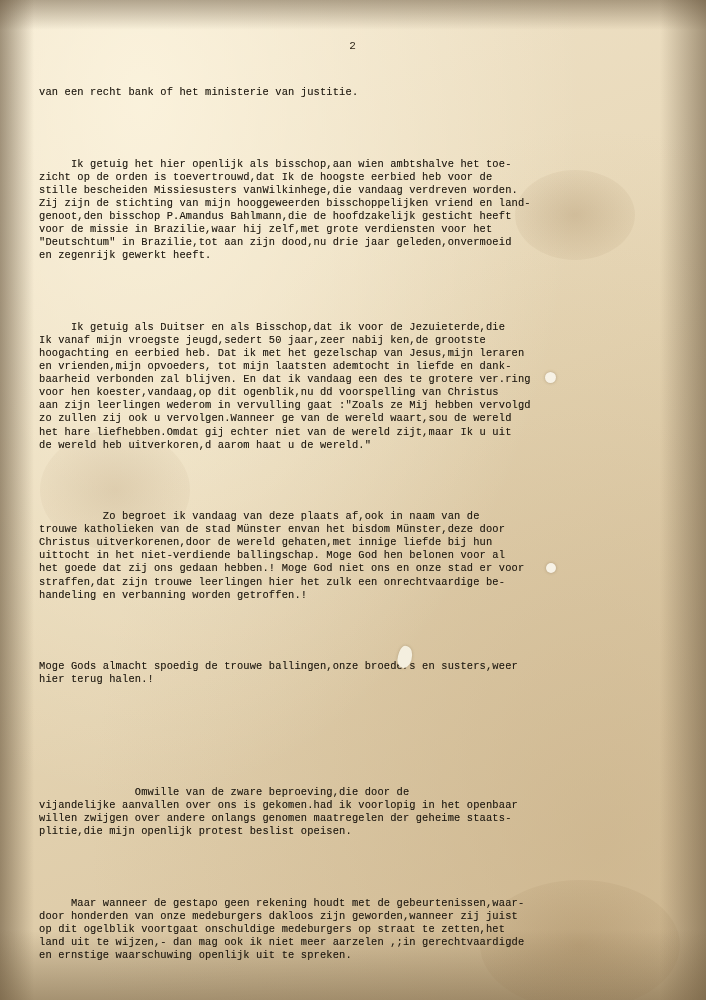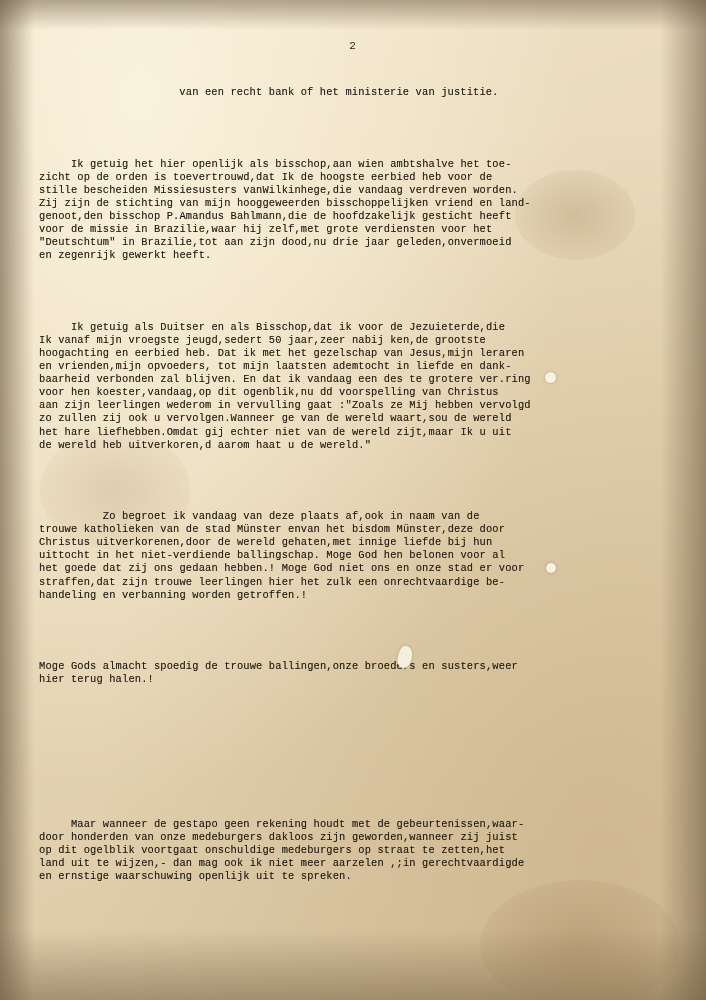--- a/index.html
+++ b/index.html
@@ -83,21 +83,21 @@
     letter-spacing: 0.15px;
     white-space: pre-wrap;
     text-shadow: 0 0 0.4px rgba(40,30,15,0.4);
   }
   .para {
     margin: 0 0 0 0;
     white-space: pre-wrap;
   }
   .gap-s { height: 6px; }
   .gap-l { height: 15px; }
-  .indent-1 { padding-left: 0; text-align: center; }
+  .indent-1 { padding-left: 0; }
 </style>
 </head>
 <body>
 
 <div class="page">
 
   <div class="edge-top"></div>
   <div class="edge-left"></div>
   <div class="edge-right"></div>
   <div class="edge-bottom"></div>
@@ -136,20 +136,24 @@
 Christus uitverkorenen,door de wereld gehaten,met innige liefde bij hun
 uittocht in het niet-verdiende ballingschap. Moge God hen belonen voor al
 het goede dat zij ons gedaan hebben.! Moge God niet ons en onze stad er voor
 straffen,dat zijn trouwe leerlingen hier het zulk een onrechtvaardige be-
 handeling en verbanning worden getroffen.!</p>
     <div class="gap-s"></div>
     <p class="para">Moge Gods almacht spoedig de trouwe ballingen,onze broeders en susters,weer
 hier terug halen.!</p>
     <div class="gap-l"></div>
     <div class="gap-s"></div>
+    <p class="para">               Omwille van de zware beproeving,die door de
+vijandelijke aanvallen over ons is gekomen.had ik voorlopig in het openbaar
+willen zwijgen over andere onlangs genomen maatregelen der geheime staats-
+plitie,die mijn openlijk protest beslist opeisen.</p>
     <div class="gap-s"></div>
     <p class="para">     Maar wanneer de gestapo geen rekening houdt met de gebeurtenissen,waar-
 door honderden van onze medeburgers dakloos zijn geworden,wanneer zij juist
 op dit ogelblik voortgaat onschuldige medeburgers op straat te zetten,het
 land uit te wijzen,- dan mag ook ik niet meer aarzelen ,;in gerechtvaardigde
 en ernstige waarschuwing openlijk uit te spreken.</p>
     
     
     
     

